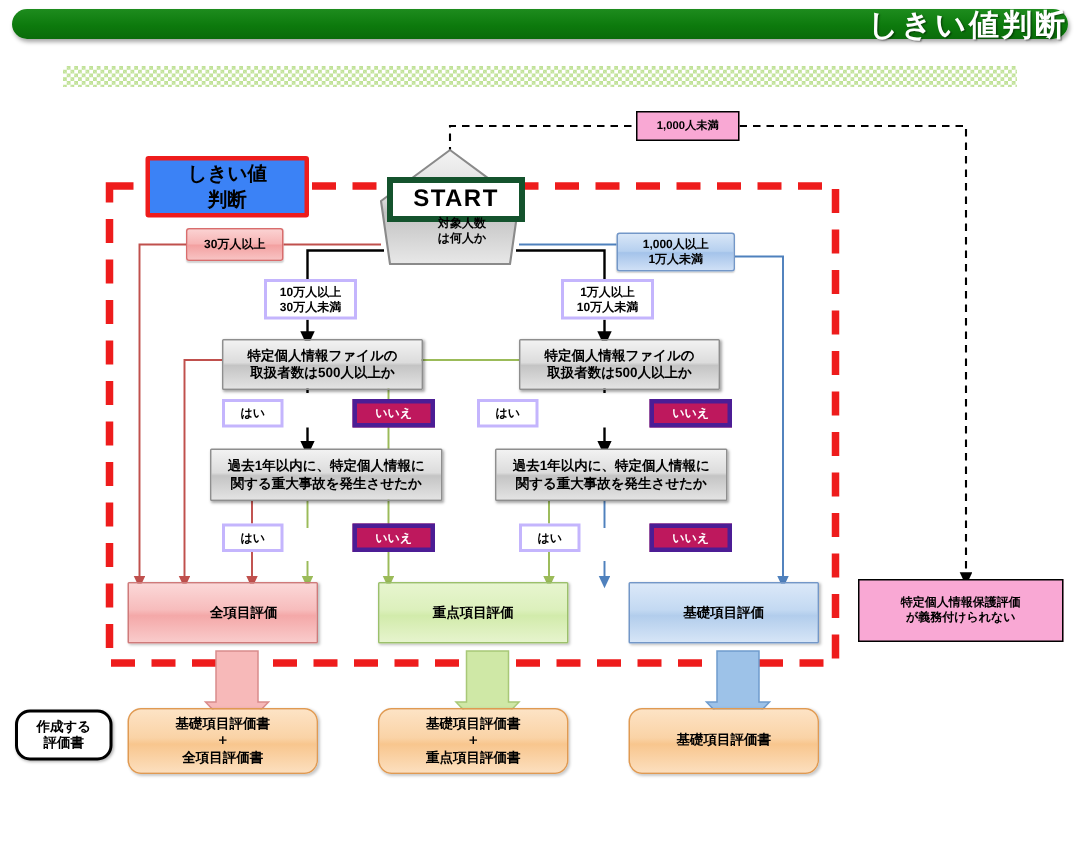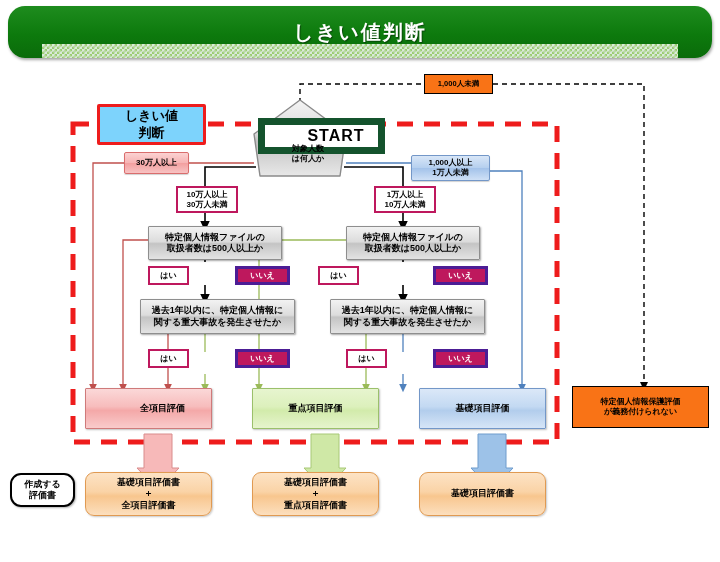--- a/index.html
+++ b/index.html
@@ -2,53 +2,53 @@
 <html><head>
 <meta charset="utf-8">
 <style>
   html,body{margin:0;padding:0;background:#ffffff;}
   body{width:720px;height:562px;position:relative;overflow:hidden;
        font-family:"Liberation Sans","DejaVu Sans",sans-serif;color:#000;}
 
   #stage{position:absolute;left:0;top:0;width:720px;height:562px;}
 
   
-  .title-bar{position:absolute;left:8px;top:6px;width:704px;height:52px;
+  .title-bar{position:absolute;left:8px;top:6px;width:704px;height:20px;
     background:linear-gradient(to bottom,#1e8c1e 0%,#0d7a0d 55%,#0a6b0a 100%);
     border-radius:17px;box-shadow:1px 2px 3px rgba(0,0,0,.35);
-    display:flex;align-items:center;justify-content:center;}
+    display:flex;align-items:center;justify-content:flex-end;}
   .title-bar span{color:#fff;font-size:20px;font-weight:bold;letter-spacing:2px;
     text-shadow:1px 1px 1px rgba(0,0,0,.4);}
 
   .hatch{position:absolute;left:42px;top:44px;width:636px;height:14px;
     background-color:#ffffff;
     background-image:
       linear-gradient(45deg,#b6dd85 25%,transparent 25%,transparent 75%,#b6dd85 75%),
       linear-gradient(45deg,#b6dd85 25%,transparent 25%,transparent 75%,#b6dd85 75%);
     background-size:5px 5px;background-position:0 0,2.5px 2.5px;opacity:.85;}
 
   
   #wires{position:absolute;left:0;top:0;width:720px;height:562px;pointer-events:none;}
 
   
   .node{position:absolute;box-sizing:border-box;display:flex;align-items:center;
         justify-content:center;text-align:center;line-height:1.25;}
 
-  .redlabel{border:3px solid #ee1c1c;background:#7dd3fc;border-radius:2px;
+  .redlabel{border:3px solid #ee1c1c;background:#3b82f6;border-radius:2px;
             font-size:13px;font-weight:bold;color:#000;}
 
   .pinkchip{border:1px solid #d96d6d;border-radius:2px;font-size:8px;font-weight:bold;
      background:linear-gradient(to bottom,#fbd2d2 0%,#f7b4b4 48%,#f3a0a0 52%,#f8c3c3 100%);
      box-shadow:0 1px 1px rgba(0,0,0,.18);}
   .bluechip{border:1px solid #7397c8;border-radius:2px;font-size:8px;font-weight:bold;
      background:linear-gradient(to bottom,#d8e6f7 0%,#b6d0ef 48%,#a4c3ea 52%,#cfe0f6 100%);
      box-shadow:0 1px 1px rgba(0,0,0,.18);}
-  .whitechip{border:2px solid #be185d;background:#fff;font-size:8px;font-weight:bold;}
+  .whitechip{border:2px solid #c4b5fd;background:#fff;font-size:8px;font-weight:bold;}
   .blackchip{border:3px solid #4c1d95;background:#be185d;color:#fff;font-size:8px;font-weight:bold;}
-  .thinbox{border:1.5px solid #000;background:#f97316;font-size:7.5px;font-weight:bold;}
+  .thinbox{border:1.5px solid #000;background:#f9a8d4;font-size:7.5px;font-weight:bold;}
 
   .decision{border:1px solid #8e8e8e;border-radius:1px;font-size:9px;font-weight:bold;
      background:linear-gradient(to bottom,#f2f2f2 0%,#dcdcdc 46%,#c4c4c4 52%,#e3e3e3 100%);
      box-shadow:1px 1px 2px rgba(0,0,0,.35);text-align:right;}
 
   .res-pink{border:1px solid #cf7a7a;border-radius:1px;font-size:9px;font-weight:bold;
      background:linear-gradient(to bottom,#fbd8d8 0%,#f7bcbc 45%,#f4a8a8 55%,#f9cbcb 100%);
      box-shadow:1px 1px 2px rgba(0,0,0,.25);padding-left:28px;}
   .res-green{border:1px solid #9bc06b;border-radius:1px;font-size:9px;font-weight:bold;
      background:linear-gradient(to bottom,#e7f5cf 0%,#dcf0bc 45%,#d2ebab 55%,#e6f4cd 100%);
@@ -59,22 +59,22 @@
 
   .doc{border:1.5px solid #e09a52;border-radius:9px;font-size:9px;font-weight:bold;
      background:linear-gradient(to bottom,#fde3c5 0%,#fad3a6 45%,#f8c68e 55%,#fcdfbe 100%);
      box-shadow:1px 1px 2px rgba(0,0,0,.22);}
   .doc .ln{display:block;}
 
   .tag{border:2px solid #000;border-radius:10px;background:#fff;
        font-size:9px;font-weight:bold;box-shadow:1px 1px 2px rgba(0,0,0,.3);}
 
   .startlbl{position:absolute;left:258px;top:118px;width:84px;height:22px;
-     border:7px solid #14532d;background:#fff;display:flex;align-items:center;
-     justify-content:center;font-size:16px;font-weight:bold;letter-spacing:1px;padding-left:29px;}
+     border:4px solid #14532d;background:#fff;display:flex;align-items:center;
+     justify-content:center;font-size:16px;font-weight:bold;letter-spacing:1px;}
   .startsub{position:absolute;left:258px;top:142px;width:100px;height:24px;
      display:flex;align-items:center;justify-content:center;text-align:center;
      font-size:8px;font-weight:bold;line-height:1.2;}
 </style>
 </head>
 <body>
 
 <div id="stage">
 
   <div class="title-bar">
@@ -238,21 +238,21 @@
   </div>
   <div class="node res-blue" style="left:419px;top:388px;width:127px;height:41px;">
     <span>基礎項目評価</span>
   </div>
 
   <div class="node thinbox" style="left:572px;top:386px;width:137px;height:42px;flex-direction:column;font-size:8px;">
     <span>特定個人情報保護評価</span>
     <span>が義務付けられない</span>
   </div>
 
-  <div class="node tag" style="left:10px;top:473px;width:65px;height:34px;flex-direction:column;border-radius:11px;">
+  <div class="node tag" style="left:10px;top:473px;width:65px;height:34px;flex-direction:column;">
     <span>作成する</span>
     <span>評価書</span>
   </div>
 
   <div class="node doc" style="left:85px;top:472px;width:127px;height:44px;flex-direction:column;">
     <span class="ln">基礎項目評価書</span>
     <span class="ln">＋</span>
     <span class="ln">全項目評価書</span>
   </div>
   <div class="node doc" style="left:252px;top:472px;width:127px;height:44px;flex-direction:column;">

